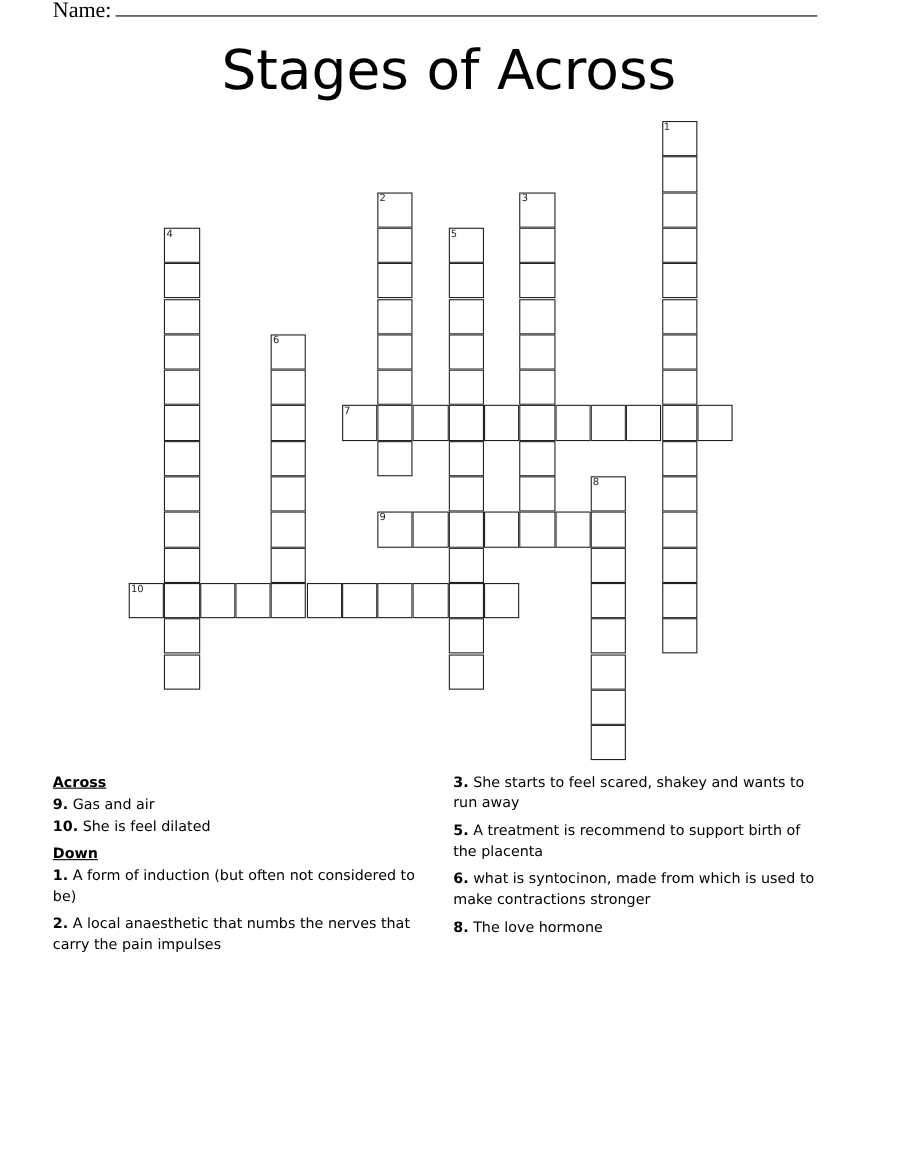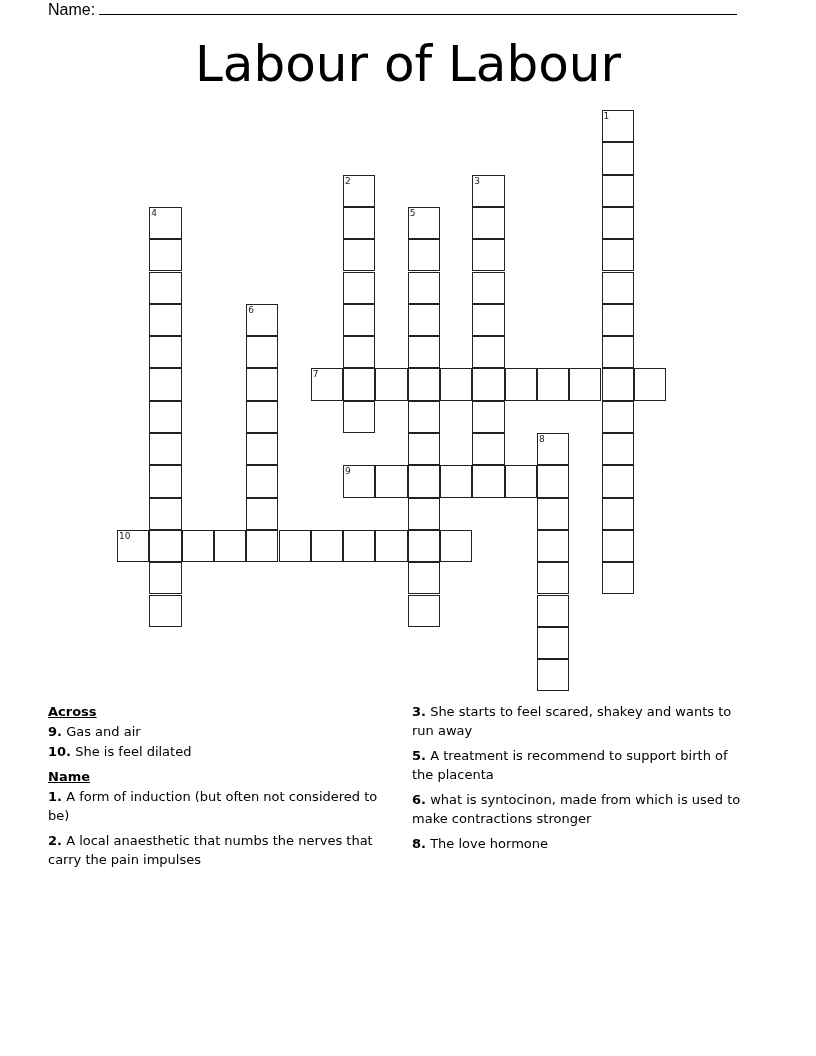--- a/index.html
+++ b/index.html
@@ -1,37 +1,37 @@
 <!DOCTYPE html>
 <html><head>
 <meta charset="utf-8">
 <style>
   html, body { margin: 0; padding: 0; background: #ffffff; }
   body { width: 816px; height: 1056px; position: relative; overflow: hidden; color: #000; }
-  .name-line { position: absolute; left: 48px; top: 0px; font-family: Liberation Sans, sans-serif; font-size: 16px; line-height: 18px; white-space: nowrap; }
+  .name-line { position: absolute; left: 48px; top: 0px; font-family: Liberation Serif, serif; font-size: 20px; line-height: 18px; white-space: nowrap; }
   .name-line .rule { display: inline-block; width: 638px; border-bottom: 1px solid #000; height: 14px; vertical-align: baseline; margin-left: 4px; }
   .title { position: absolute; left: 0; width: 816px; top: 32px; text-align: center; font-family: "DejaVu Sans", sans-serif; font-size: 50px; line-height: 64px; }
   .grid { position: absolute; left: 0; top: 0; width: 816px; height: 700px; }
   .cell { position: absolute; width: 32.3px; height: 32.3px; box-sizing: border-box; border: 1.6px solid #222; background: #fff; }
   .cell .num { position: absolute; left: 1px; top: 0px; font-family: "DejaVu Sans", sans-serif; font-size: 9px; line-height: 10px; color: #222; }
   .clues { position: absolute; font-family: "DejaVu Sans", sans-serif; font-size: 13px; line-height: 19px; }
   .clues.left { left: 48px; top: 702px; width: 340px; }
   .clues.right { left: 412px; top: 702px; width: 340px; }
   .clue-head { font-weight: bold; text-decoration: underline; margin-bottom: 1px; }
   .clue { margin-bottom: 6px; }
   .clue .n { font-weight: bold; }
 </style>
 </head>
 <body>
 
 <div class="name-line">
   <span>Name:</span><span class="rule"></span>
 </div>
 
-<div class="title">Labour of Labour</div>
+<div class="title">Stages of Across</div>
 
 <div class="grid" id="grid">
     <div class="cell" style="left: 601.5px; top: 110px;">
       <span class="num">1</span>
     </div>
     <div class="cell" style="left: 601.5px; top: 142.3px;"></div>
     <div class="cell" style="left: 601.5px; top: 174.6px;"></div>
     <div class="cell" style="left: 601.5px; top: 206.9px;"></div>
     <div class="cell" style="left: 601.5px; top: 239.2px;"></div>
     <div class="cell" style="left: 601.5px; top: 271.5px;"></div>
@@ -140,21 +140,21 @@
     <div class="cell" style="left: 310.8px; top: 529.9px;"></div>
     <div class="cell" style="left: 343.1px; top: 529.9px;"></div>
     <div class="cell" style="left: 375.4px; top: 529.9px;"></div>
     <div class="cell" style="left: 440px; top: 529.9px;"></div>
   </div>
 
 <div class="clues left">
   <div class="clue-head">Across</div>
   <div class="clue" style="margin-bottom:1px"><span class="n">9.</span> <span>Gas and air</span></div>
   <div class="clue" style="margin-bottom:6px"><span class="n">10.</span> <span>She is feel dilated</span></div>
-  <div class="clue-head">Name</div>
+  <div class="clue-head">Down</div>
   <div class="clue"><span class="n">1.</span> <span>A form of induction (but often not considered to be)</span></div>
   <div class="clue"><span class="n">2.</span> <span>A local anaesthetic that numbs the nerves that carry the pain impulses</span></div>
 </div>
 
 <div class="clues right">
   <div class="clue"><span class="n">3.</span> <span>She starts to feel scared, shakey and wants to run away</span></div>
   <div class="clue"><span class="n">5.</span> <span>A treatment is recommend to support birth of the placenta</span></div>
   <div class="clue"><span class="n">6.</span> <span>what is syntocinon, made from which is used to make contractions stronger</span></div>
   <div class="clue"><span class="n">8.</span> <span>The love hormone</span></div>
 </div>

